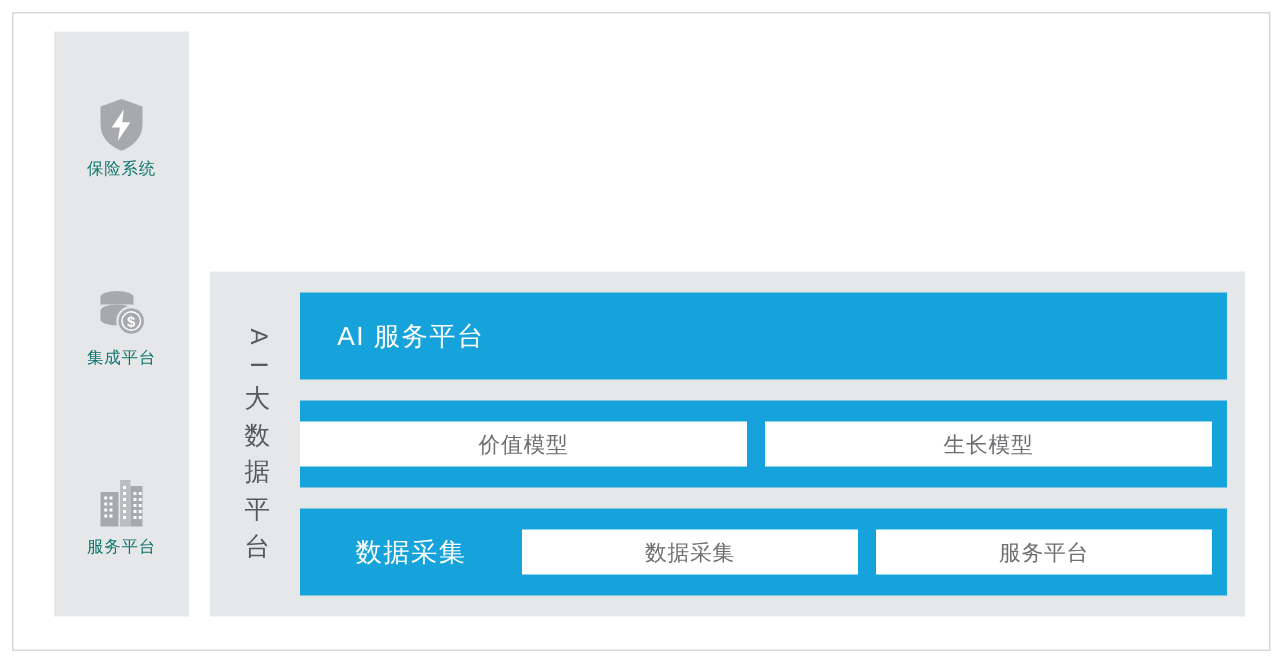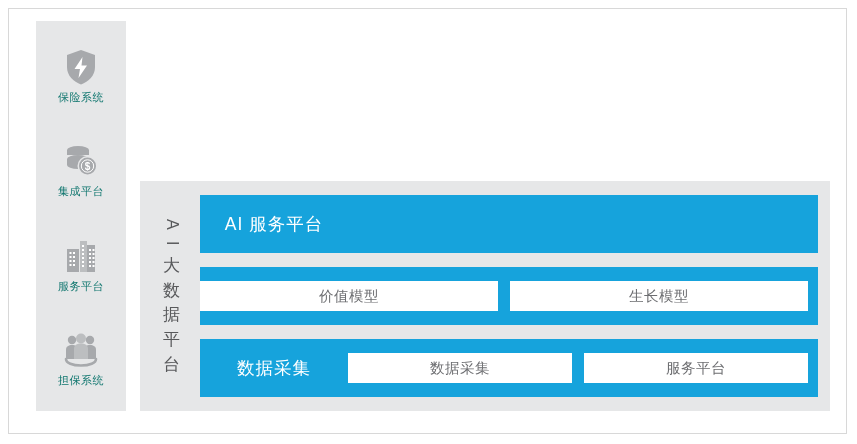--- a/index.html
+++ b/index.html
@@ -213,34 +213,20 @@
             <rect x="28" y="25" width="2" height="2"></rect>
               <rect x="31.5" y="25" width="2" height="2"></rect>
             <rect x="28" y="29" width="2" height="2"></rect>
               <rect x="31.5" y="29" width="2" height="2"></rect>
           </g>
         </svg>
       </span>
       <span class="side-label">服务平台</span>
     </div>
 
-    <div class="side-item">
-      <span class="side-icon">
-        <svg width="40" height="40" viewBox="0 0 40 40">
-          <circle cx="11" cy="10" r="4.2" fill="#a7a9ac"></circle>
-          <path d="M5 29 V19.5 C5 16.6 7.6 15 11 15 C14.4 15 17 16.6 17 19.5 V29 Z" fill="#a7a9ac"></path>
-          <circle cx="29" cy="10" r="4.2" fill="#a7a9ac"></circle>
-          <path d="M23 29 V19.5 C23 16.6 25.6 15 29 15 C32.4 15 35 16.6 35 19.5 V29 Z" fill="#a7a9ac"></path>
-          <circle cx="20" cy="8.5" r="5" fill="#bcbec0"></circle>
-          <path d="M13 29 V18.5 C13 15.2 16.1 13.4 20 13.4 C23.9 13.4 27 15.2 27 18.5 V29 Z" fill="#bcbec0"></path>
-          <path d="M5 29 C5 33 11.5 35.5 20 35.5 C28.5 35.5 35 33 35 29" fill="none" stroke="#a7a9ac" stroke-width="2.6" stroke-linecap="round"></path>
-        </svg>
-      </span>
-      <span class="side-label">担保系统</span>
-    </div>
 
   </div>
 
 
   <div class="platform">
 
     <div class="vlabel">
       <span class="latin">A</span>
       <span class="latin">I</span>
       <span>大</span>

